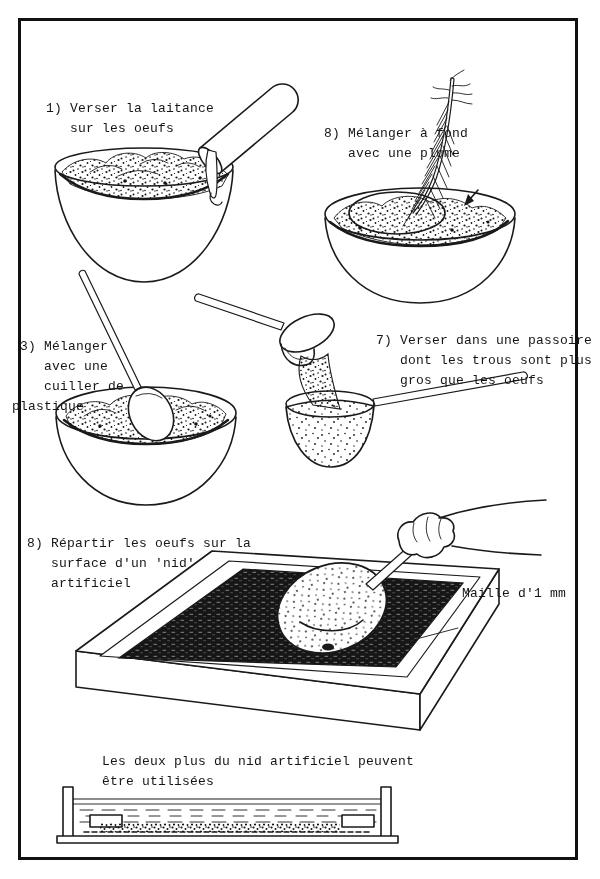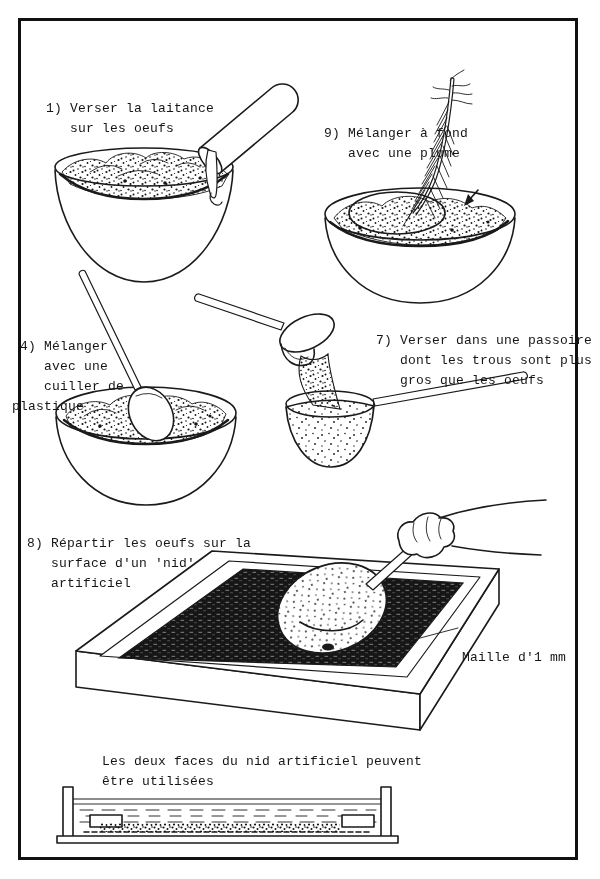--- a/index.html
+++ b/index.html
@@ -187,28 +187,28 @@
       <rect x="100" y="823" width="240" height="9" fill="url(#stipE)" stroke="none"></rect>
       <path class="s" d="M84,832 L372,832" stroke-width="1.5" stroke-dasharray="5 3"></path>
       <path class="sf" d="M63,787 L73,787 L73,838 L63,838 Z" stroke-width="1.3"></path>
       <path class="sf" d="M381,787 L391,787 L391,838 L381,838 Z" stroke-width="1.3"></path>
       <path class="sf" d="M57,836 L398,836 L398,843 L57,843 Z" stroke-width="1.3"></path>
     </g>
   </svg>
 
   <div class="txt" style="left:46px;top:99px">1) Verser la laitance
    sur les oeufs</div>
-  <div class="txt" style="left:324px;top:124px">9) Mélanger à fond
+  <div class="txt" style="left:324px;top:124px">8) Mélanger à fond
    avec une plume</div>
-  <div class="txt" style="left:12px;top:337px"> 4) Mélanger
+  <div class="txt" style="left:12px;top:337px"> 3) Mélanger
     avec une
     cuiller de
 plastique</div>
   <div class="txt" style="left:376px;top:331px">7) Verser dans une passoire
    dont les trous sont plus
    gros que les oeufs</div>
   <div class="txt" style="left:27px;top:534px">8) Répartir les oeufs sur la
    surface d'un 'nid'
    artificiel</div>
-  <div class="txt" style="left:462px;top:648px">Maille d'1 mm</div>
-  <div class="txt" style="left:102px;top:752px">Les deux faces du nid artificiel peuvent
+  <div class="txt" style="left:462px;top:584px">Maille d'1 mm</div>
+  <div class="txt" style="left:102px;top:752px">Les deux plus du nid artificiel peuvent
 être utilisées</div>
 </div>
 
 </body></html>

